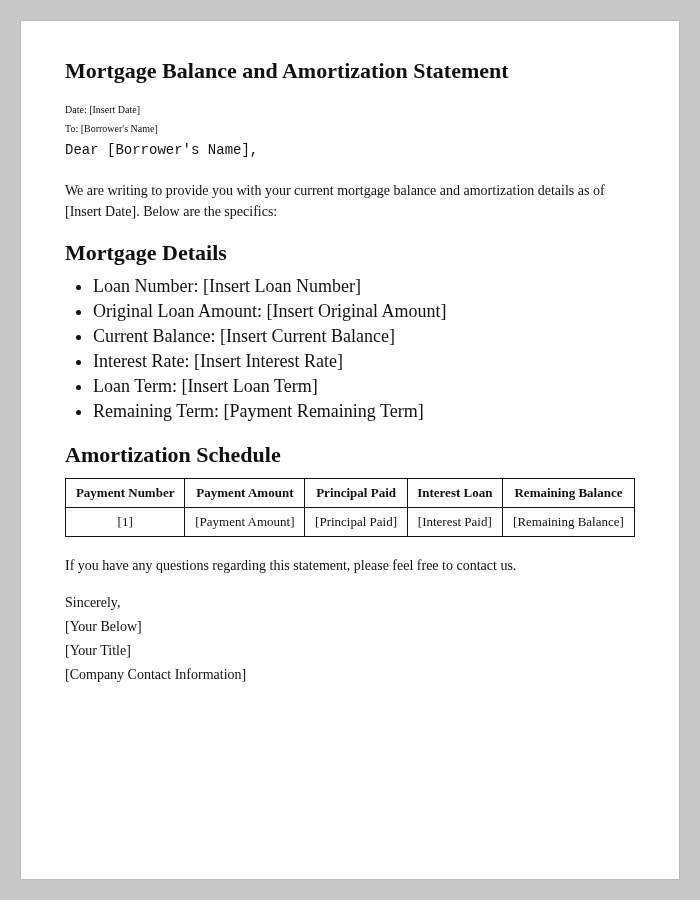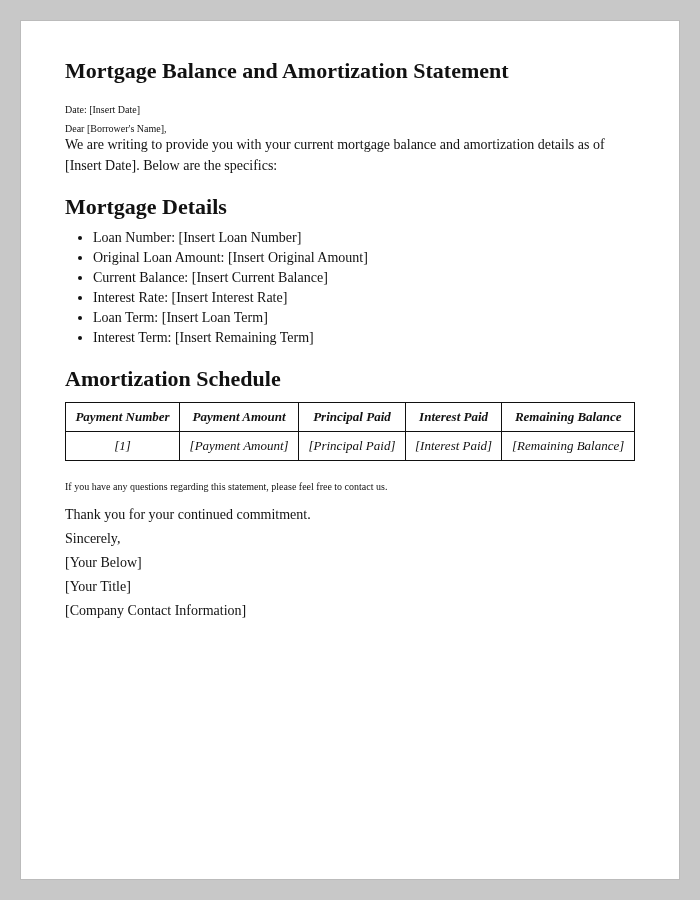--- a/index.html
+++ b/index.html
@@ -35,22 +35,23 @@
       margin-bottom: 18px;
     }
 
     .meta-line {
       margin-bottom: 8px;
       font-size: 10px;
       font-family: Liberation Serif, serif;
     }
 
     .dear-line {
-      margin-bottom: 0;
-      font-size: 10px;
+      margin-bottom: 22px;
+      font-size: 14px;
+      font-family: Liberation Mono, monospace;
     }
 
     .intro-para {
       margin-bottom: 18px;
       font-size: 14px;
       line-height: 1.5;
     }
 
     .section-heading {
       font-size: 22px;
@@ -59,102 +60,101 @@
     }
 
     .details-list {
       list-style: disc;
       padding-left: 28px;
       margin-bottom: 20px;
     }
 
     .details-list li {
       margin-bottom: 4px;
-      font-size: 14px;
+      font-size: 18px;
     }
 
     .amort-table {
       width: 100%;
       border-collapse: collapse;
       margin-bottom: 18px;
       font-size: 13px;
-      font-style: italic;
     }
 
     .amort-table th,
     .amort-table td {
       border: 1px solid #111;
       padding: 6px 8px;
       text-align: center;
       vertical-align: top;
     }
 
     .amort-table th {
       font-weight: bold;
       background: #fff;
     }
 
     .closing-para {
-      margin-bottom: 13px;
-      font-size: 10px;
+      margin-bottom: 19px;
+      font-size: 14px;
       line-height: 1.5;
     }
 
     .closing-line {
       margin-bottom: 8px;
       font-size: 14px;
     }
   </style>
 </head>
 <body>
 
 <div class="page">
 
   <h1 class="page-title">Mortgage Balance and Amortization Statement</h1>
 
   <p class="meta-line">Date: [Insert Date]</p>
+  <p class="meta-line">To: [Borrower's Name]</p>
 
   <p class="dear-line">Dear [Borrower's Name],</p>
 
   <p class="intro-para">We are writing to provide you with your current mortgage balance and amortization details as of [Insert Date]. Below are the specifics:</p>
 
   <h2 class="section-heading">Mortgage Details</h2>
 
   <ul class="details-list">
   <li>Loan Number: [Insert Loan Number]</li>
       <li>Original Loan Amount: [Insert Original Amount]</li>
       <li>Current Balance: [Insert Current Balance]</li>
       <li>Interest Rate: [Insert Interest Rate]</li>
       <li>Loan Term: [Insert Loan Term]</li>
-      <li>Interest Term: [Insert Remaining Term]</li>
+      <li>Remaining Term: [Payment Remaining Term]</li>
     </ul>
 
   <h2 class="section-heading">Amortization Schedule</h2>
 
   <table class="amort-table">
     <thead>
       <tr>
       <th>Payment Number</th>
           <th>Payment Amount</th>
           <th>Principal Paid</th>
-          <th>Interest Paid</th>
+          <th>Interest Loan</th>
           <th>Remaining Balance</th>
         </tr>
     </thead>
     <tbody>
     <tr>
           <td>[1]</td>
           <td>[Payment Amount]</td>
           <td>[Principal Paid]</td>
           <td>[Interest Paid]</td>
           <td>[Remaining Balance]</td>
         </tr>
       </tbody>
   </table>
 
   <p class="closing-para">If you have any questions regarding this statement, please feel free to contact us.</p>
-  <p class="closing-line">Thank you for your continued commitment.</p>
   <p class="closing-line">Sincerely,</p>
   <p class="closing-line">[Your Below]</p>
   <p class="closing-line">[Your Title]</p>
   <p class="closing-line">[Company Contact Information]</p>
 
 </div>
 
 </body></html>

